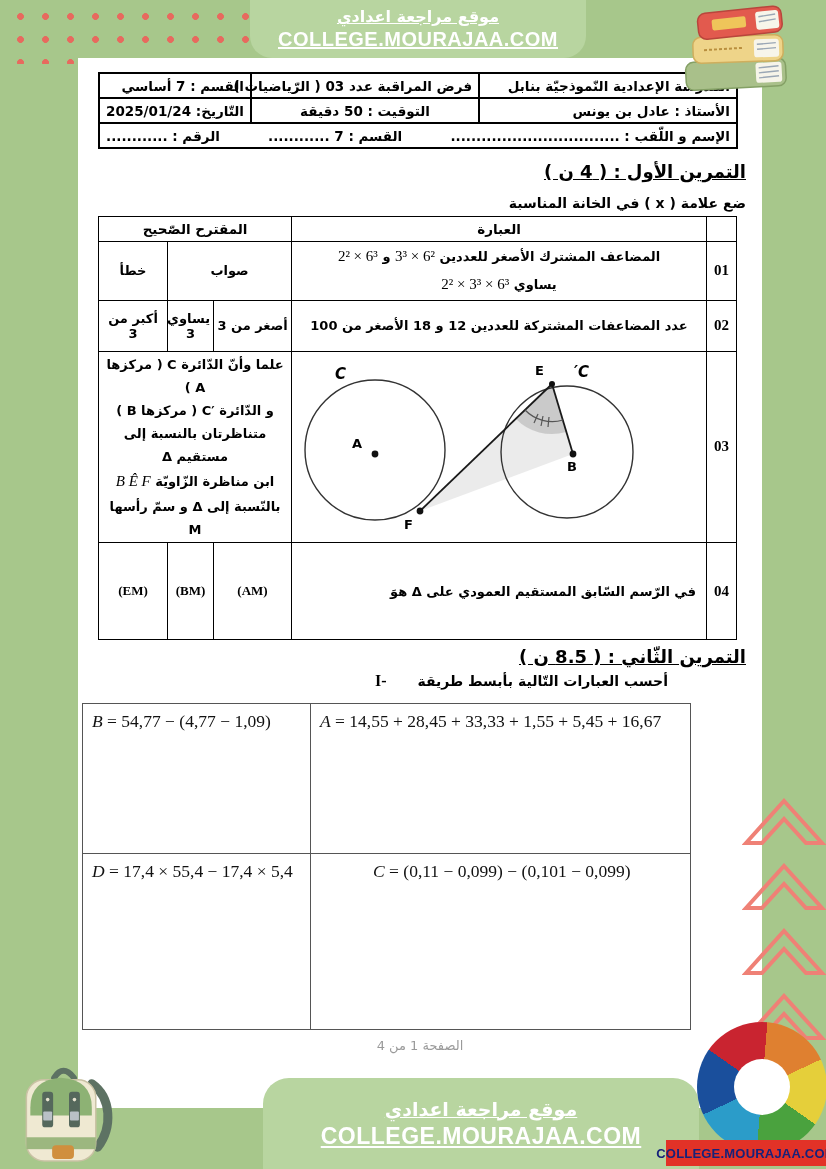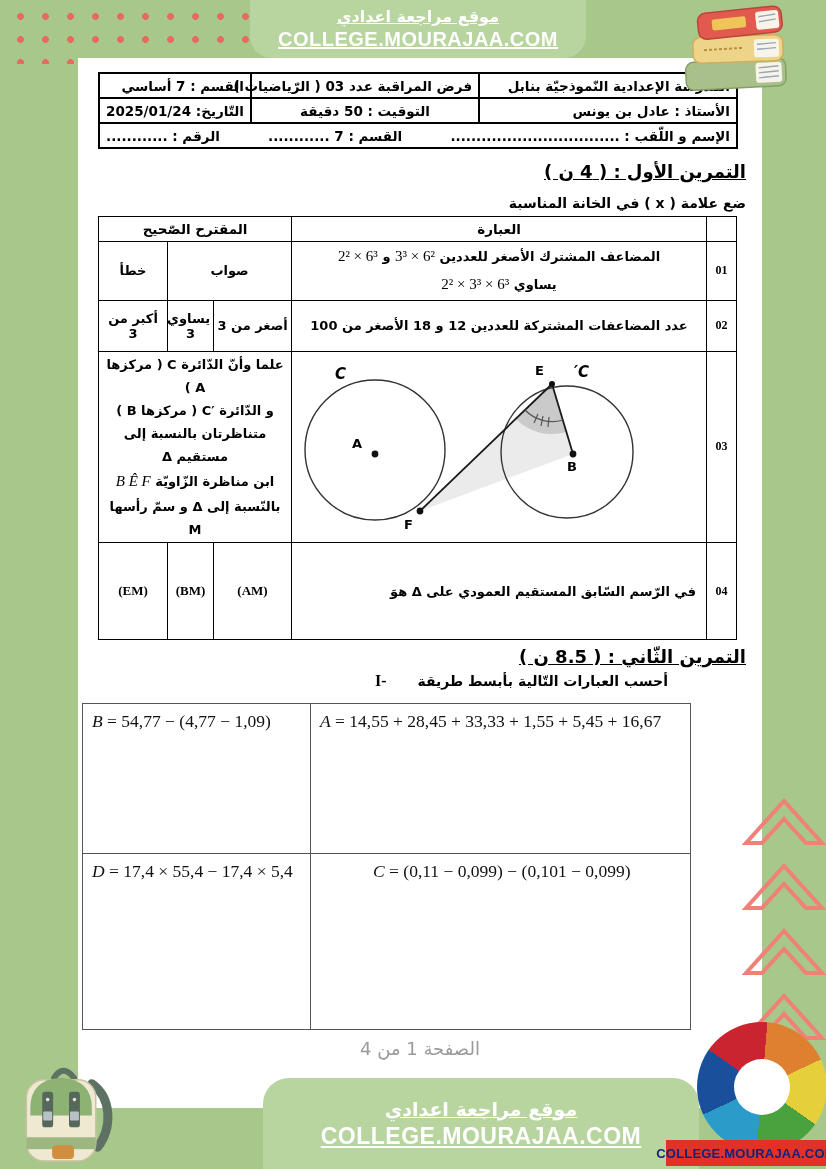--- a/index.html
+++ b/index.html
@@ -30,21 +30,21 @@
   .logo-banner{position:absolute;left:666px;top:1140px;width:160px;height:26px;background:#e23227;
     color:#16227a;font-family:"Liberation Sans",sans-serif;font-weight:bold;font-size:13px;
     display:flex;align-items:center;justify-content:center;letter-spacing:.2px;}
   .hdr-table{position:absolute;left:20px;top:14px;width:638px;border-collapse:collapse;table-layout:fixed;direction:rtl;}
   .hdr-table td{border:2px solid #000;font-size:13.5px;font-weight:bold;padding:1px 6px;height:21px;white-space:nowrap;}
   .hdr-name-row{display:flex;justify-content:space-between;align-items:center;}
   .sec-title{position:absolute;right:16px;direction:rtl;font-size:18px;font-weight:bold;text-decoration:underline;}
   .sec-sub{position:absolute;right:16px;direction:rtl;font-size:14px;font-weight:600;}
   .t1{position:absolute;left:20px;top:158px;width:638px;border-collapse:collapse;table-layout:fixed;direction:rtl;}
   .t1 td{border:1.7px solid #000;text-align:center;vertical-align:middle;font-size:13px;font-weight:bold;padding:1px 3px;}
-  .t1 .num{font-family:"Liberation Serif",serif;font-size:12px;}
+  .t1 .num{font-family:"Liberation Serif",serif;font-size:15px;}
   .t1 .math{font-family:"Liberation Serif",serif;font-size:15px;font-weight:normal;white-space:nowrap;}
   .t1 .hrow td{height:22px;font-size:13.5px;}
   .t1 .r1 td{height:52px;}
   .t1 .r2 td{height:48px;}
   .t1 .r3 td{height:183px;}
   .t1 .r4 td{height:94px;}
   .t1 .stmt-line{line-height:1.85;}
   .info-cell{font-size:12.5px;line-height:1.78;font-weight:bold;margin-left:40px;}
   .serif-it{font-family:"Liberation Serif",serif;font-style:italic;font-weight:normal;font-size:15px;}
   .fig-cell{padding:0 !important;}
@@ -52,21 +52,21 @@
   .opt-latin{font-family:"Liberation Serif",serif;font-size:15px;font-weight:normal;}
   .ex2-instr{position:absolute;right:94px;direction:rtl;font-size:14px;font-weight:600;}
   .ex2-instr .marker{font-family:"Liberation Serif",serif;font-weight:bold;font-size:16px;margin-right:26px;}
   .t2{position:absolute;left:4px;top:645px;width:608px;border-collapse:collapse;table-layout:fixed;direction:ltr;}
   .t2 td{border:1.2px solid #555;vertical-align:top;padding:7px 9px;
     font-family:"Liberation Serif",serif;font-size:17.5px;color:#111;}
   .t2 .rA td{height:135px;}
   .t2 .rB td{height:161px;}
   .t2 i{font-style:italic;}
   .c-indent{padding-left:62px !important;}
-  .page-footer{position:absolute;left:0;top:980px;width:100%;text-align:center;color:#9a9a9a;font-size:18px;direction:rtl;}
+  .page-footer{position:absolute;left:0;top:980px;width:100%;text-align:center;color:#9a9a9a;font-size:13px;direction:rtl;}
   svg text{font-family:"DejaVu Sans",sans-serif;}
 </style>
 </head>
 <body>
 
 <div class="dots"></div>
 
 <div class="sheet">
 
   <table class="hdr-table">

